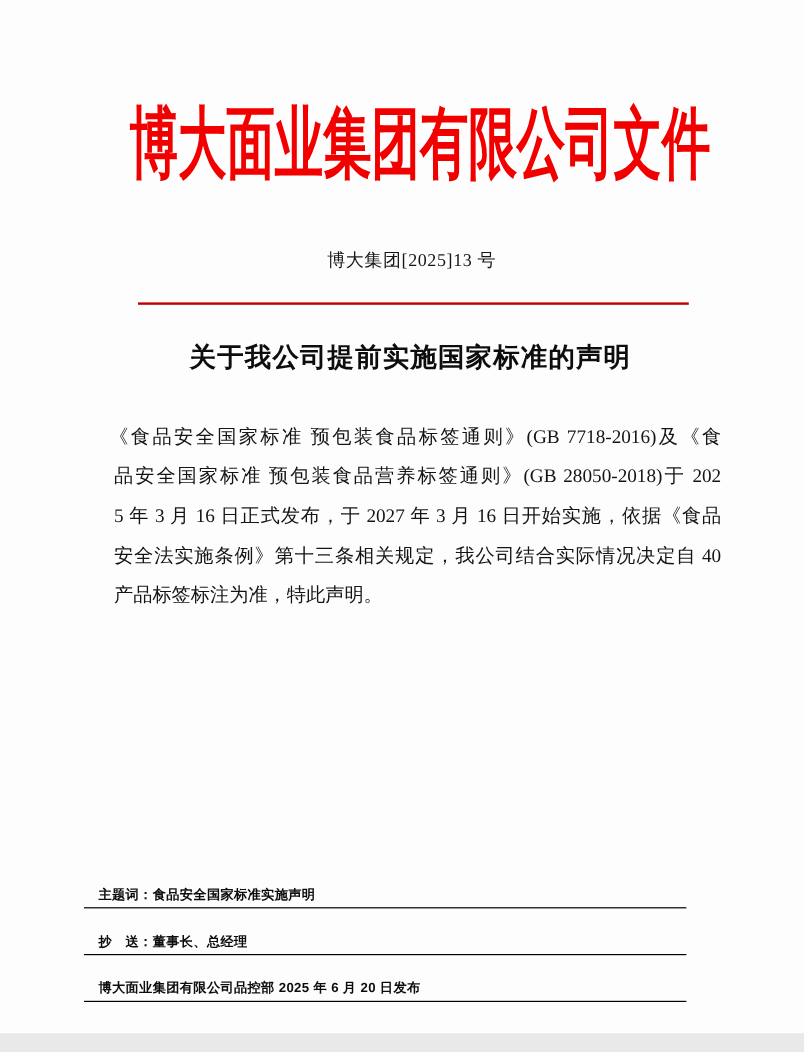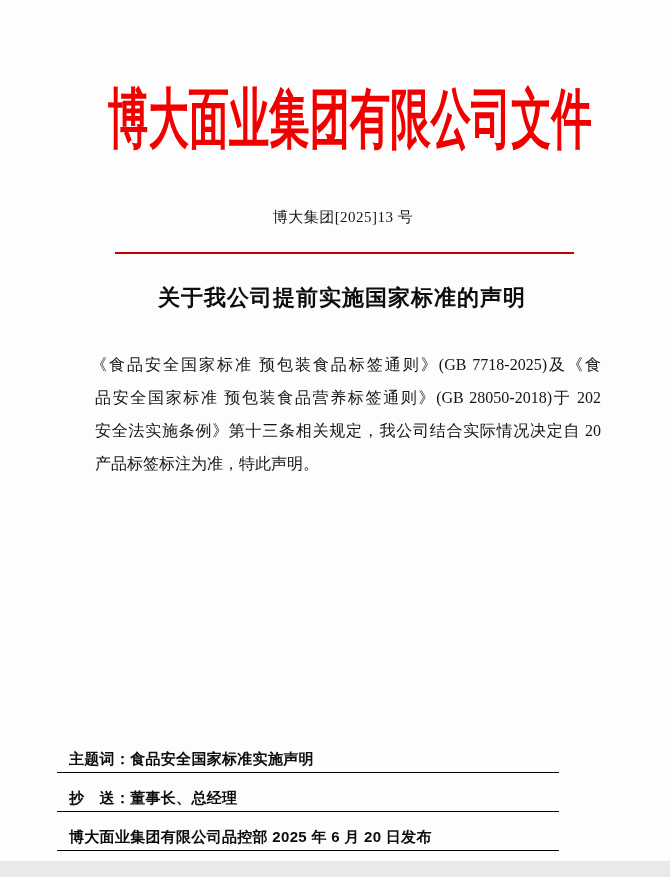--- a/index.html
+++ b/index.html
@@ -67,32 +67,31 @@
     text-align-last:justify;
     text-justify:inter-character;
   }
   .body-line.first{ text-indent:-4px; }
   .body-line.last{
     text-align:center;
     text-align-last:left;
   }
   
   .footer-row{
-    position:absolute;left:57px;width:502px;height:25px;
+    position:absolute;left:70px;width:502px;height:25px;
     border-bottom:1.5px solid #000;
     display:flex;align-items:flex-end;
     padding:0 0 3px 12px;
     box-sizing:border-box;
     font-family:"Liberation Sans", sans-serif;
     font-weight:bold;
-    font-size:15px;
+    font-size:11px;
     letter-spacing:0.3px;
     color:#0c0c0c;
     white-space:nowrap;
-    margin-top:16px;
   }
   .footer-row.r1{top:732px;}
   .footer-row.r2{top:771px;}
   .footer-row.r3{top:810px;}
 </style>
 </head>
 <body>
 
 <div class="page" style="background: rgb(253, 253, 253);">
 
@@ -100,23 +99,24 @@
     <h1 style="color: rgb(242, 0, 0);">博大面业集团有限公司文件</h1>
   </div>
 
   <div class="doc-number">博大集团[2025]13 号</div>
 
   <div class="divider" style="background: rgb(192, 0, 0);"></div>
 
   <h2 class="doc-title">关于我公司提前实施国家标准的声明</h2>
 
   <div class="body-block">
-    <div class="body-line first">《食品安全国家标准 预包装食品标签通则》(GB 7718-2025)及《食</div>
+    <div class="body-line first">《食品安全国家标准 预包装食品标签通则》(GB 7718-2016)及《食</div>
     <div class="body-line">品安全国家标准 预包装食品营养标签通则》(GB 28050-2018)于 202</div>
-    <div class="body-line">安全法实施条例》第十三条相关规定，我公司结合实际情况决定自 20</div>
+    <div class="body-line">5 年 3 月 16 日正式发布，于 2027 年 3 月 16 日开始实施，依据《食品</div>
+    <div class="body-line">安全法实施条例》第十三条相关规定，我公司结合实际情况决定自 40</div>
     <div class="body-line last">产品标签标注为准，特此声明。</div>
   </div>
 
   <div class="footer-row r1">主题词：食品安全国家标准实施声明</div>
 
   <div class="footer-row r2">抄　送：董事长、总经理</div>
 
   <div class="footer-row r3">博大面业集团有限公司品控部 2025 年 6 月 20 日发布</div>
 
 </div>

